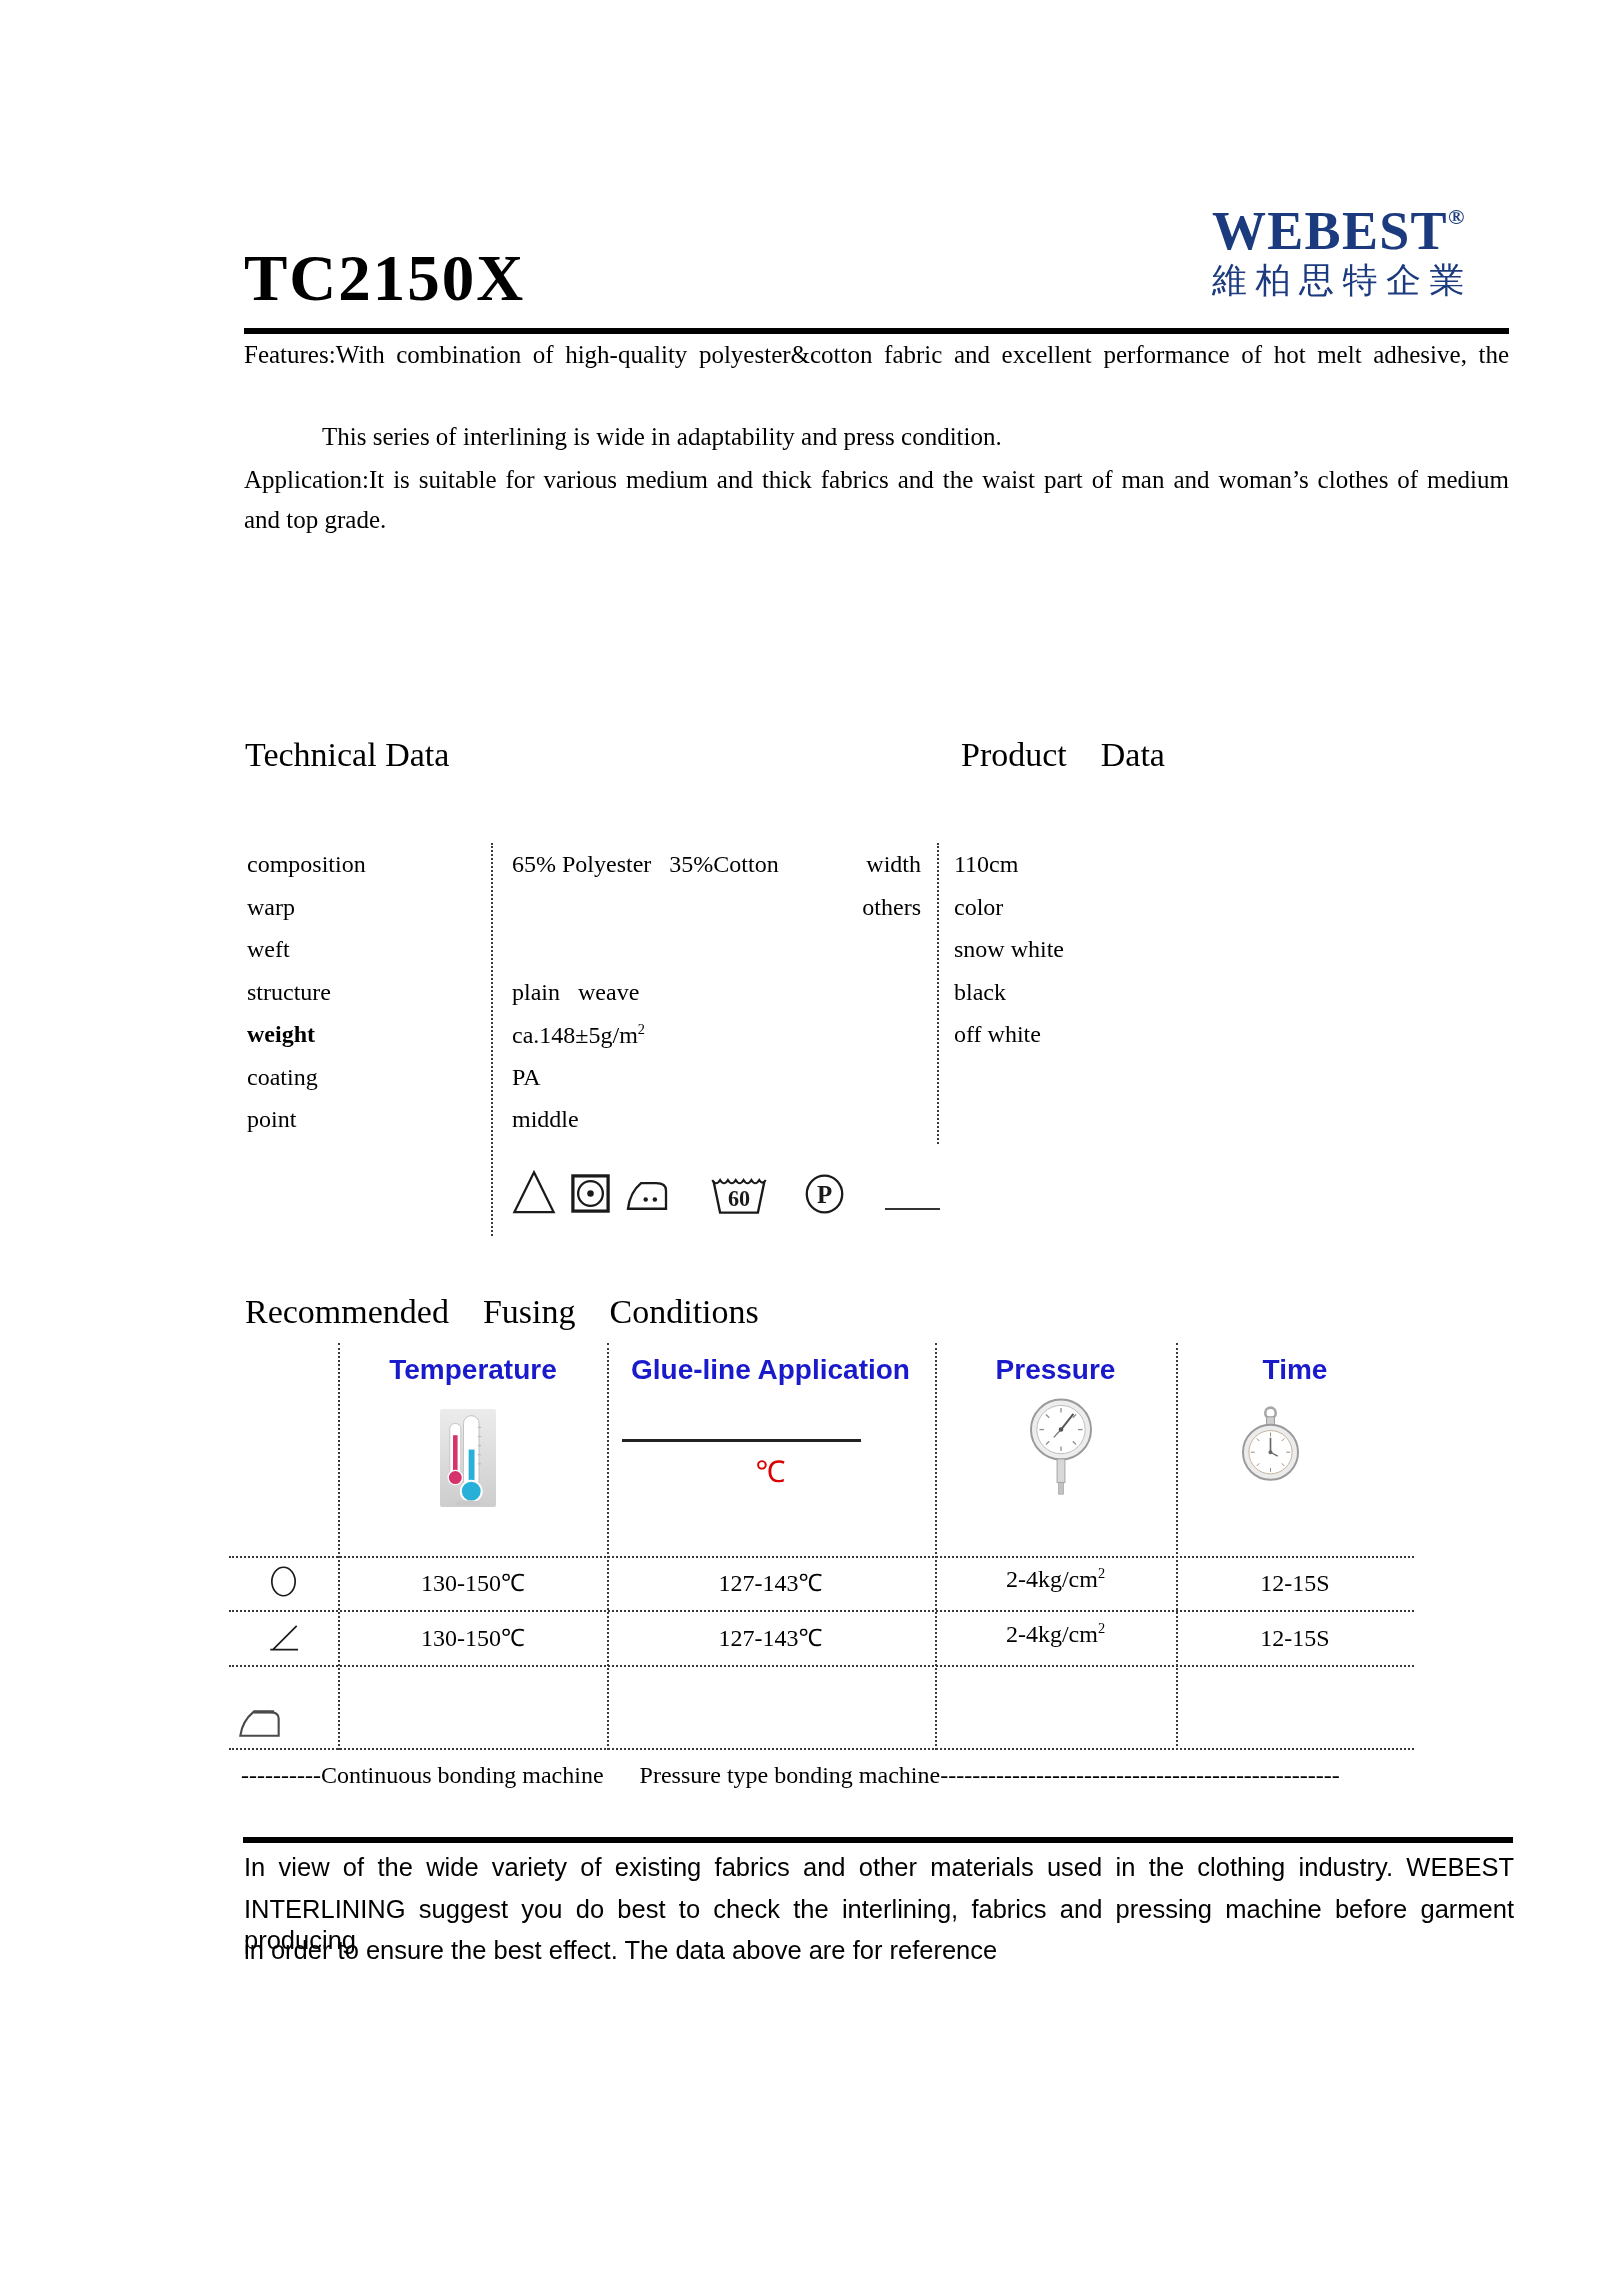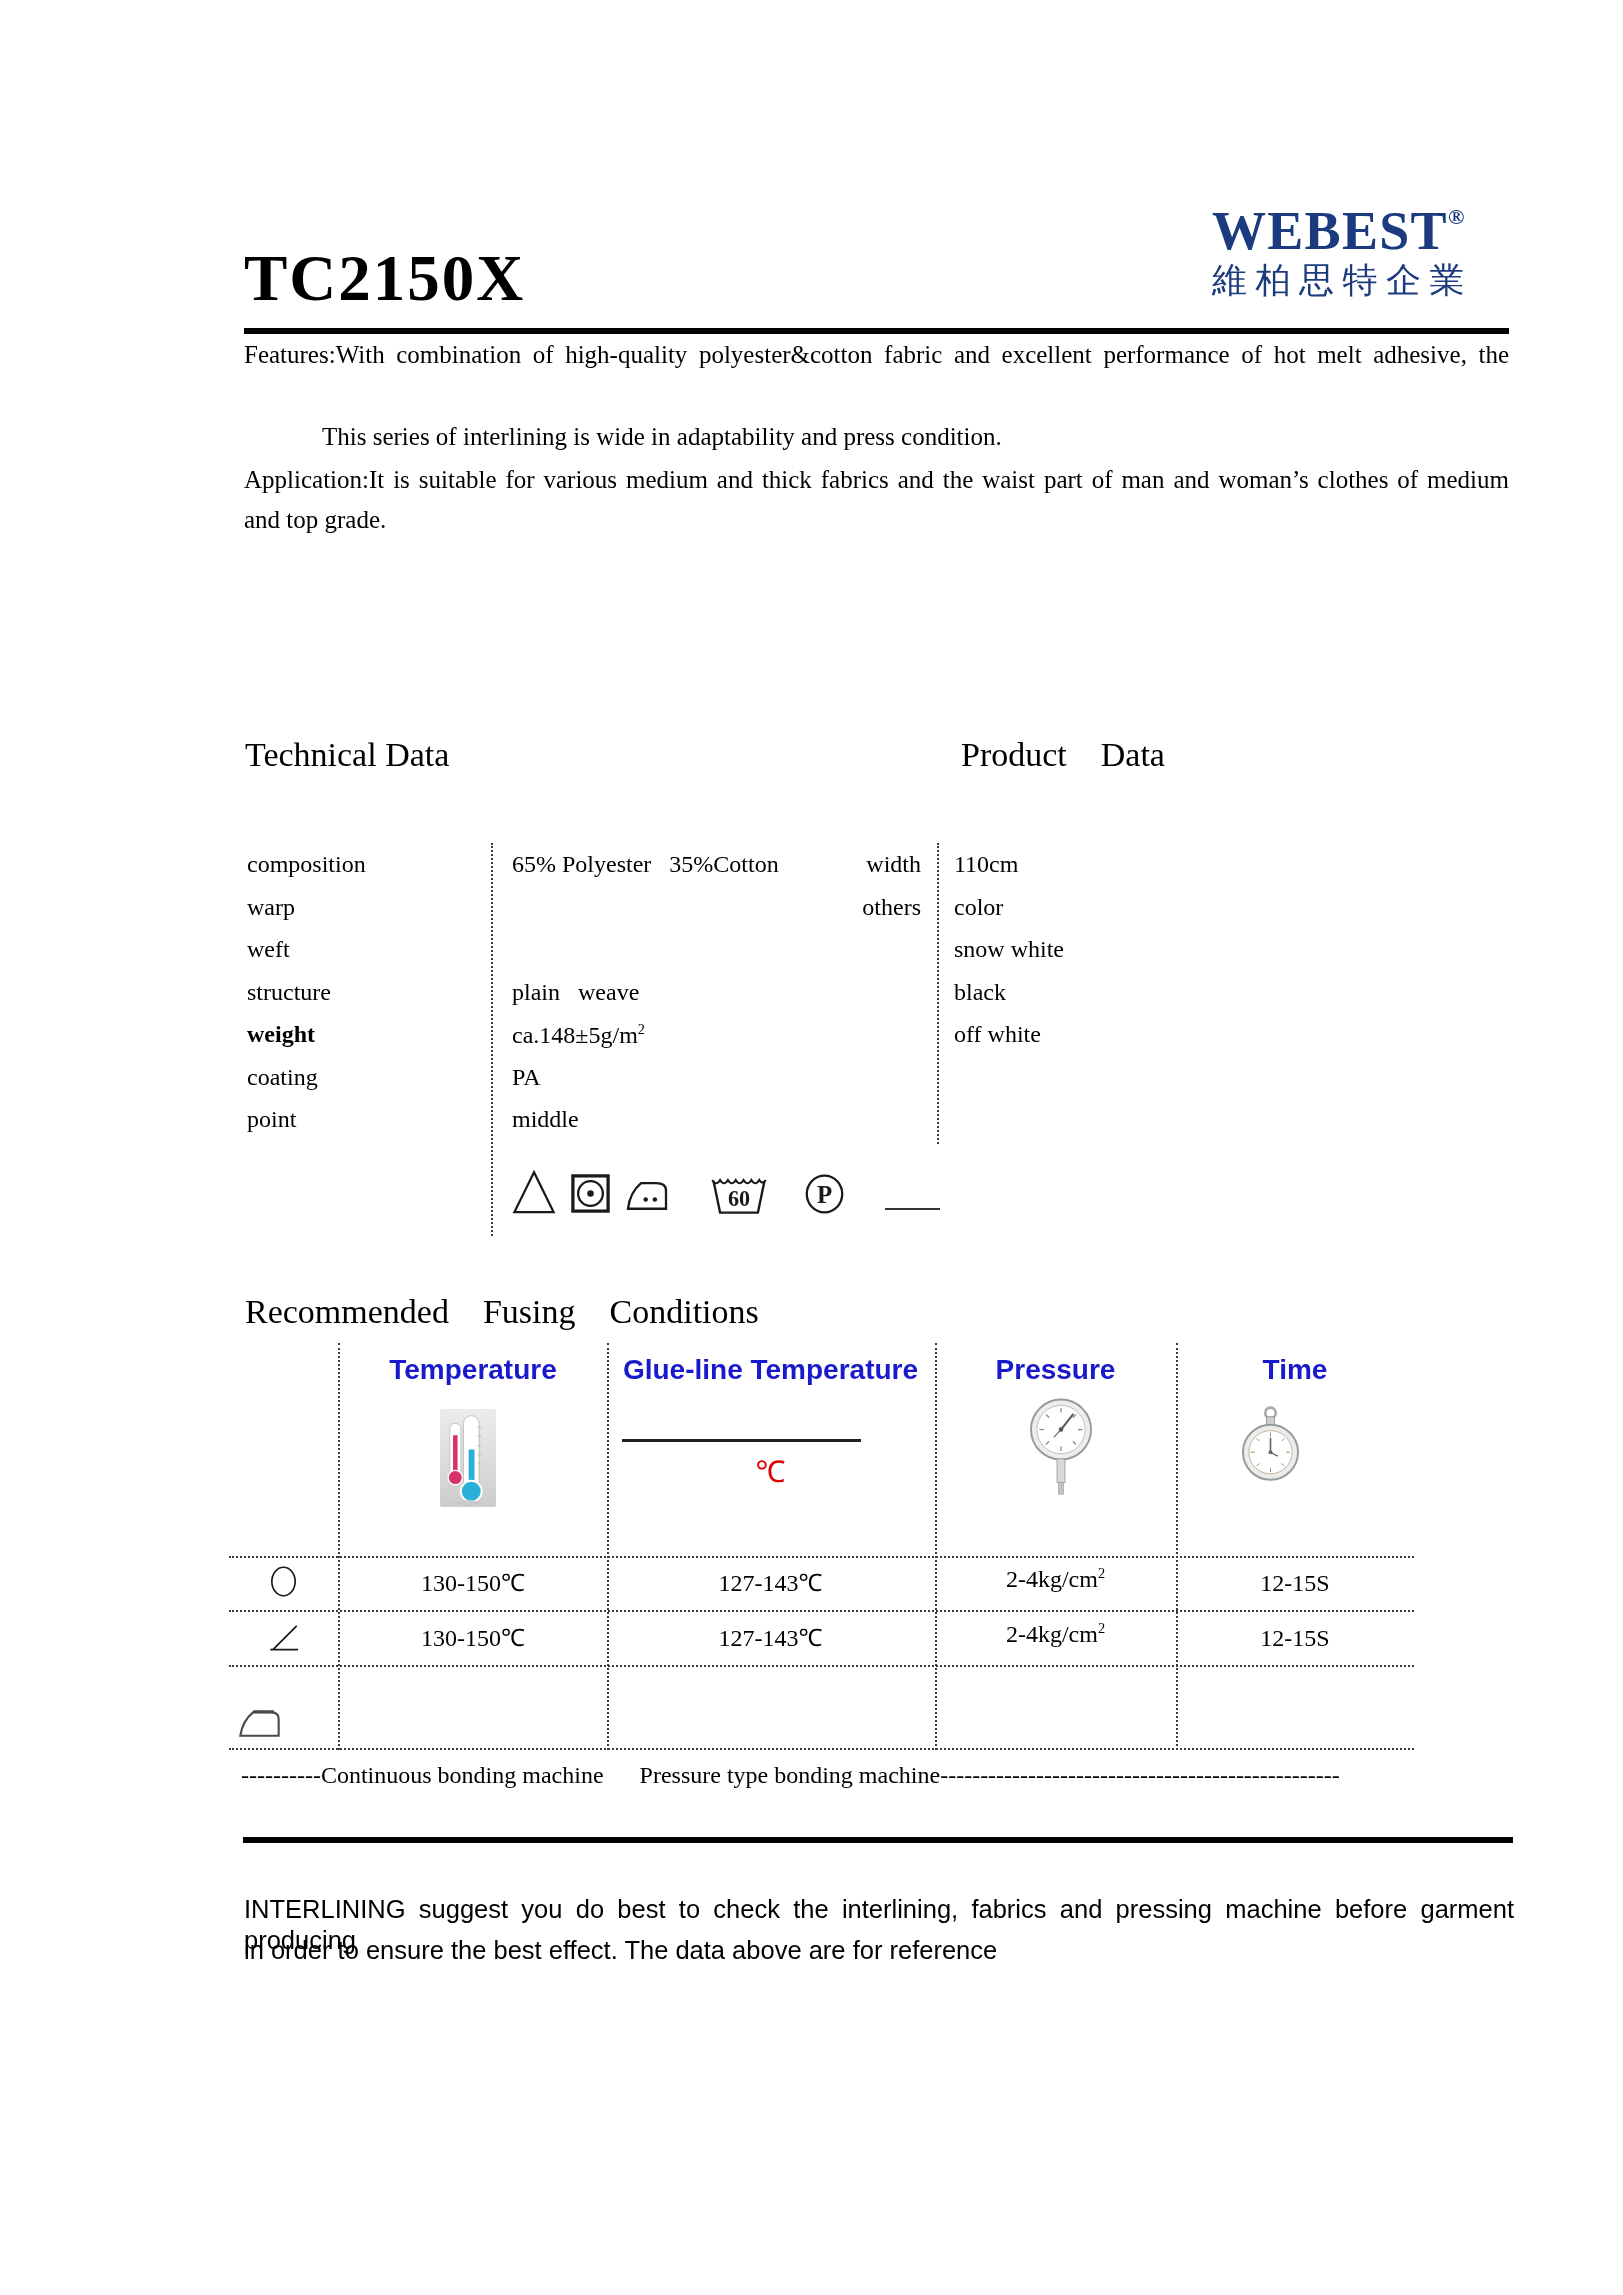--- a/index.html
+++ b/index.html
@@ -122,21 +122,21 @@
   <div class="abs dotv" style="left:607px;top:1343px;height:407px;"></div>
   <div class="abs dotv" style="left:935px;top:1343px;height:407px;"></div>
   <div class="abs dotv" style="left:1176px;top:1343px;height:407px;"></div>
 
   <div class="abs doth" style="left:229px;top:1556px;width:1185px;"></div>
   <div class="abs doth" style="left:229px;top:1610px;width:1185px;"></div>
   <div class="abs doth" style="left:229px;top:1665px;width:1185px;"></div>
   <div class="abs doth" style="left:229px;top:1748px;width:1185px;"></div>
 
   <div class="abs fuse-head sans" style="left:338px;top:1356px;width:270px;">Temperature</div>
-  <div class="abs fuse-head sans" style="left:607px;top:1356px;width:327px;">Glue-line Temperature</div>
+  <div class="abs fuse-head sans" style="left:607px;top:1356px;width:327px;">Glue-line Application</div>
   <div class="abs fuse-head sans" style="left:935px;top:1356px;width:241px;">Pressure</div>
   <div class="abs fuse-head sans" style="left:1176px;top:1356px;width:238px;">Time</div>
 
   <div class="abs therm-panel" style="left:440px;top:1409px;width:56px;height:98px;">
     <svg width="56" height="98" viewBox="0 0 86 150">
       <rect x="15" y="22" width="17" height="88" rx="8" fill="#ffffff" stroke="#c4c4c4" stroke-width="1.5"></rect>
       <rect x="20" y="40" width="7" height="56" fill="#d6336c"></rect>
       <circle cx="23.5" cy="105" r="11" fill="#d6336c" stroke="#ffffff" stroke-width="2"></circle>
       <rect x="36" y="10" width="24" height="112" rx="12" fill="#ffffff" stroke="#c0c0c0" stroke-width="1.5"></rect>
       <line x1="58" y1="28" x2="63" y2="28" stroke="#b5b5b5" stroke-width="1.5"></line>
@@ -220,17 +220,18 @@
   <div class="abs" style="left:237px;top:1704px;">
     <svg width="45" height="37" viewBox="0 0 68 56">
         <path d="M5 48 L63 48 L63 22 C63 15 57 12 48 12 L25 12 C14 21 7 33 5 48 Z" fill="none" stroke="#4a4a4a" stroke-width="3.2"></path>
         <path d="M25 12 H56" stroke="#4a4a4a" stroke-width="5"></path>
       </svg>
   </div>
 
   <div class="abs tcell pre" style="left:241px;top:1763px;">----------Continuous bonding machine      Pressure type bonding machine--------------------------------------------------</div>
 
   <div class="abs rule" style="left:243px;top:1837px;width:1270px;"></div>
+  <div class="abs foot-line sans just" style="left:244px;top:1852px;width:1270px;">In view of the wide variety of existing fabrics and other materials used in the clothing industry. WEBEST</div>
   <div class="abs foot-line sans just" style="left:244px;top:1894px;width:1270px;">INTERLINING suggest you do best to check the interlining, fabrics and pressing machine before garment producing</div>
   <div class="abs foot-line sans" style="left:244px;top:1935px;">in order to ensure the best effect. The data above are for reference</div>
 
 </div>
 
 
 </body></html>

